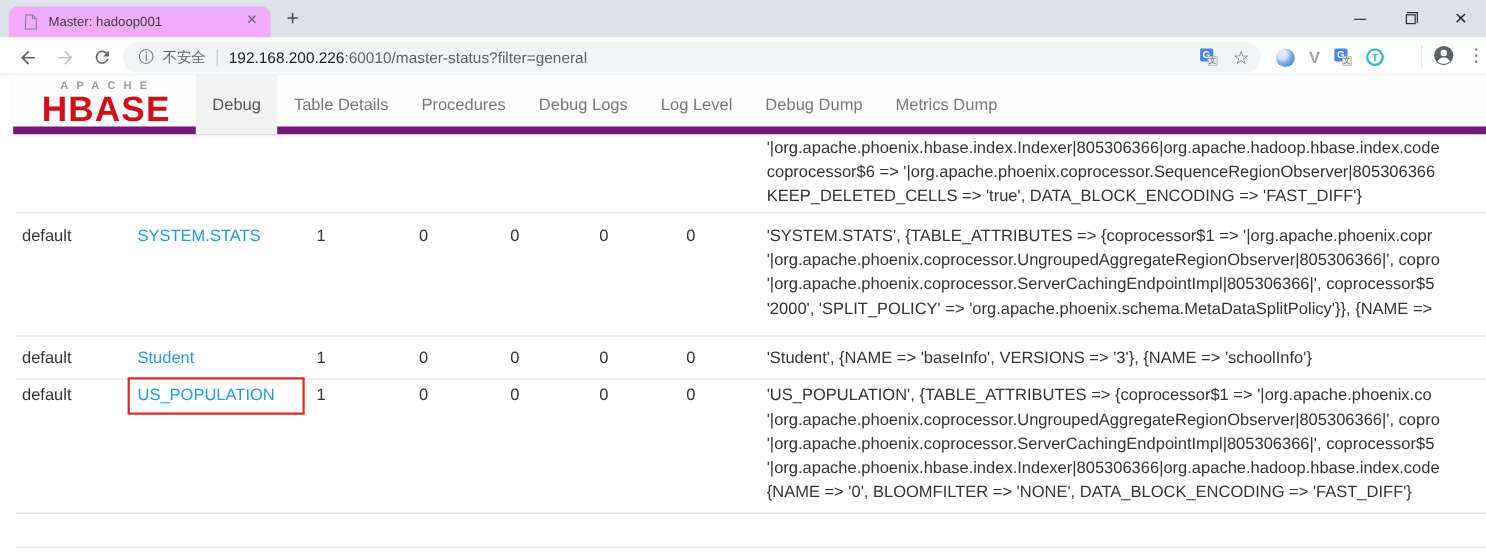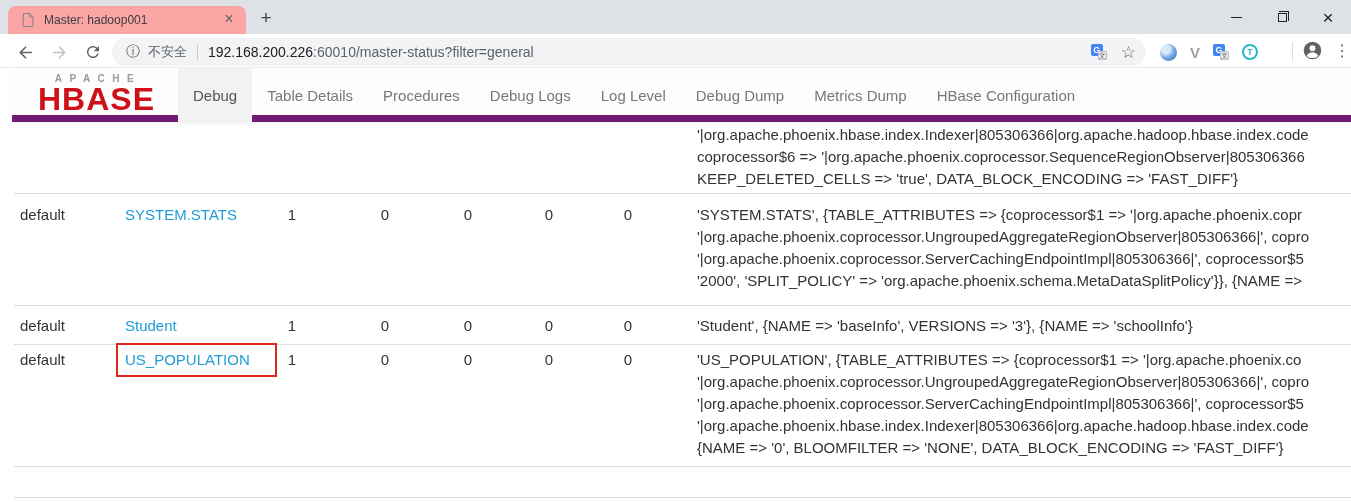--- a/index.html
+++ b/index.html
@@ -1,21 +1,21 @@
 <!DOCTYPE html>
 <html><head>
 <meta charset="utf-8">
 <style>
   * { margin:0; padding:0; box-sizing:border-box; }
   html,body { width:1351px; height:502px; overflow:hidden; background:#fff;
               font-family:"Liberation Sans", sans-serif; }
 
   
   #titlebar { position:absolute; top:0; left:0; width:1351px; height:34px; background:#dee1e6; }
-  #tab { position:absolute; top:6px; left:8px; width:238px; height:28px; background:#fca5a5;
+  #tab { position:absolute; top:6px; left:8px; width:238px; height:28px; background:#f0abfc;
          border-radius:8px 8px 0 0; display:flex; align-items:center; padding:0 8px 0 14px; }
   #tab .favicon { width:12px; height:14px; margin-right:10px; flex:0 0 auto; }
   #tab .tab-title { font-size:12px; color:#3c4043; white-space:nowrap; overflow:hidden; flex:1; }
   #tab .tab-close { font-size:16px; color:#5f6368; line-height:16px; width:18px; height:18px;
                     text-align:center; border-radius:50%; flex:0 0 auto; cursor:default; }
   #new-tab { position:absolute; top:8px; left:254px; width:24px; height:20px; font-size:19px;
              color:#45494d; text-align:center; line-height:19px; }
   #win-controls { position:absolute; top:0; right:0; height:34px; display:flex; align-items:center; }
   .win-btn { width:46px; height:34px; display:flex; align-items:center; justify-content:center; }
   .min-icon { width:11px; height:1px; background:#202124; display:block; }
@@ -172,21 +172,20 @@
     <div class="hbase">HBASE</div>
   </div>
   <div id="nav-items">
     <div class="nav-item active">Debug</div>
     <div class="nav-item">Table Details</div>
     <div class="nav-item">Procedures</div>
     <div class="nav-item">Debug Logs</div>
     <div class="nav-item">Log Level</div>
     <div class="nav-item">Debug Dump</div>
     <div class="nav-item">Metrics Dump</div>
-    <div class="nav-item">HBase Configuration</div>
   </div>
 </div>
 
 <div class="trow" id="r0">
   <div class="cell c-desc">
     <div>'|org.apache.phoenix.hbase.index.Indexer|805306366|org.apache.hadoop.hbase.index.code</div>
     <div>coprocessor$6 =&gt; '|org.apache.phoenix.coprocessor.SequenceRegionObserver|805306366</div>
     <div>KEEP_DELETED_CELLS =&gt; 'true', DATA_BLOCK_ENCODING =&gt; 'FAST_DIFF'}</div>
   </div>
 </div>

